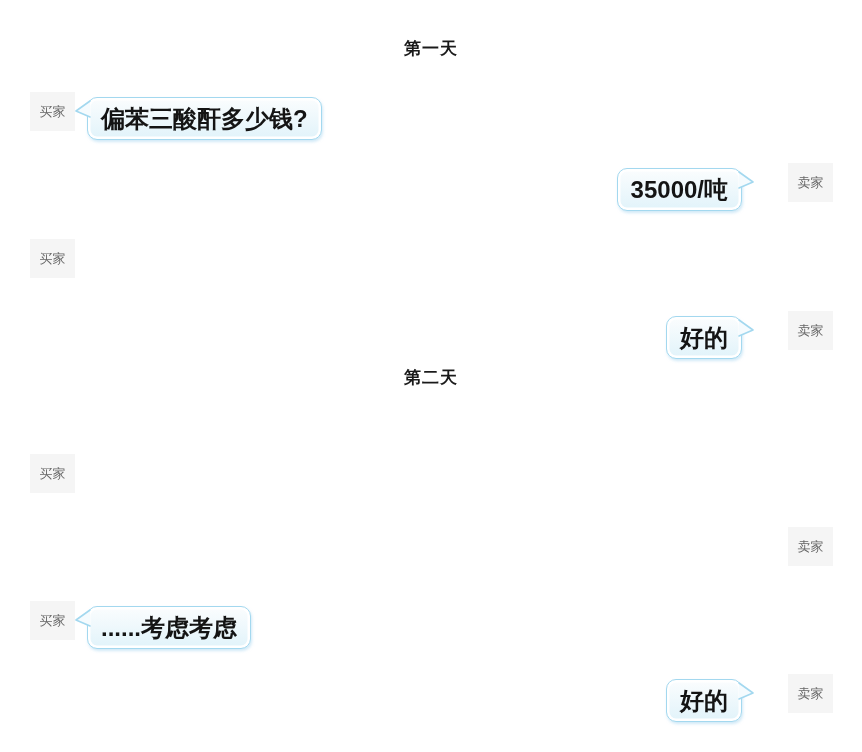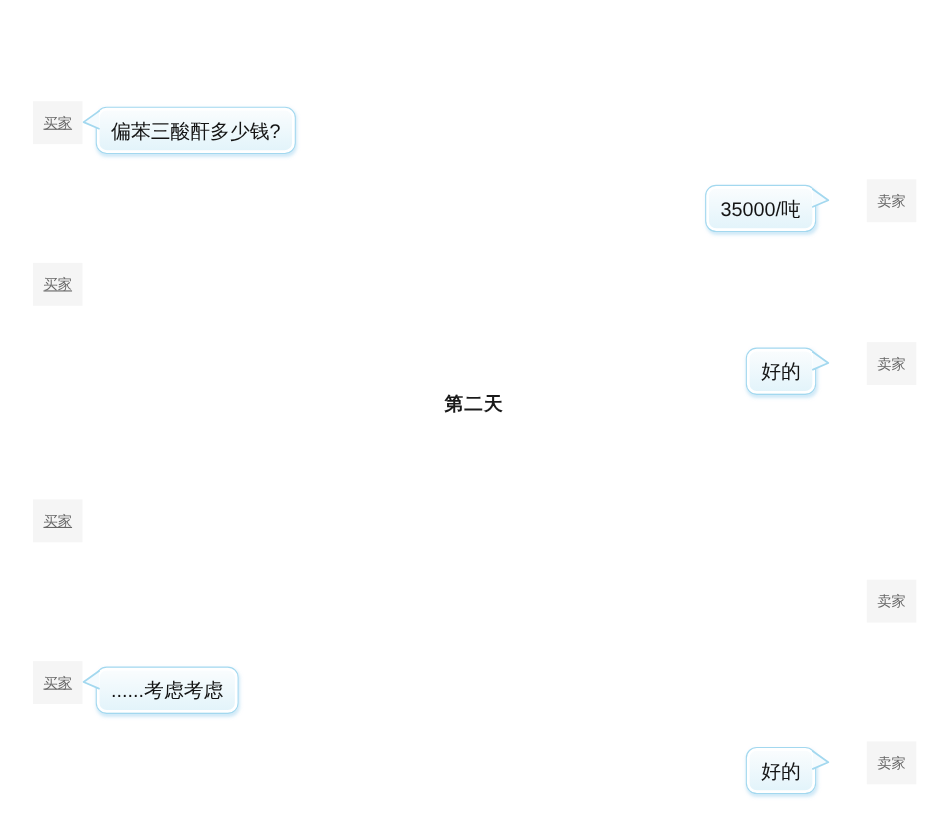--- a/index.html
+++ b/index.html
@@ -26,21 +26,21 @@
     margin:0 auto;
   }
   .day-title{
     position:absolute;left:0;right:0;
     text-align:center;
     font-size:17px;font-weight:700;
     color:var(--title-text);
     letter-spacing:1px;
   }
   .t1{top:37px;}
-  .t2{top:356px;}
+  .t2{top:366px;}
 
   .row{
     position:absolute;left:0;right:0;
     display:flex;align-items:flex-start;
   }
   .row.left{justify-content:flex-start;padding-left:30px;}
   .row.right{justify-content:flex-end;padding-right:29px;gap:24px;}
   .r1{top:92px;}
   .r2{top:163px;}
   .r3{top:239px;}
@@ -51,54 +51,55 @@
   .r8{top:674px;}
 
   .speaker{
     width:45px;height:39px;
     background:var(--label-bg);
     color:var(--label-text);
     font-size:13px;
     display:flex;align-items:center;justify-content:center;
     flex:0 0 auto;
   }
-  .row.left .speaker{margin-right:12px;text-decoration:underline;}
+  .row.left .speaker{margin-right:12px;}
   .row.right .speaker{margin-left:22px;}
 
   .bubble{
     position:relative;
     margin-top:5px;
     height:41px;
     padding:0 13px;
     display:flex;align-items:center;
     border:1.6px solid var(--bubble-border);
     border-radius:10px;
     background:linear-gradient(180deg,var(--bubble-fill-top) 0%,var(--bubble-fill-bottom) 100%);
     box-shadow:inset 0 0 0 2.5px #ffffff, 1px 2px 3px rgba(170,215,240,.55);
     flex:0 0 auto;
   }
   .msg{
-    font-size:18px;font-weight:400;
+    font-size:24px;font-weight:700;
     color:var(--message-text);
     white-space:nowrap;
     line-height:1;
   }
   .tail{
     position:absolute;top:2px;
     width:16px;height:20px;
     overflow:visible;
   }
   .row.left  .tail{left:-13px;}
   .row.right .tail{right:-13px;}
 </style>
 </head>
 <body>
 
 <div class="canvas">
 
+  <div class="day-title t1">第一天</div>
 
   <div class="row left r1">
     <div class="speaker">买家</div>
     <div class="bubble">
       <svg class="tail" viewBox="0 0 16 20">
           <path d="M15 1 L1 11 L15 17" fill="#f5fbfe" stroke="#a3d8ef" stroke-width="1.6" stroke-linejoin="round" stroke-linecap="round"></path>
         </svg>
       <span class="msg">偏苯三酸酐多少钱?</span>
     </div>
   </div>

